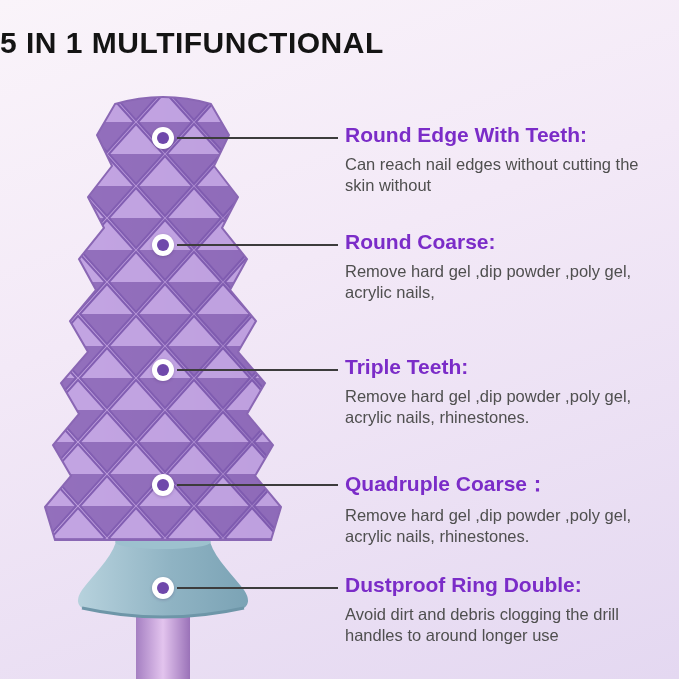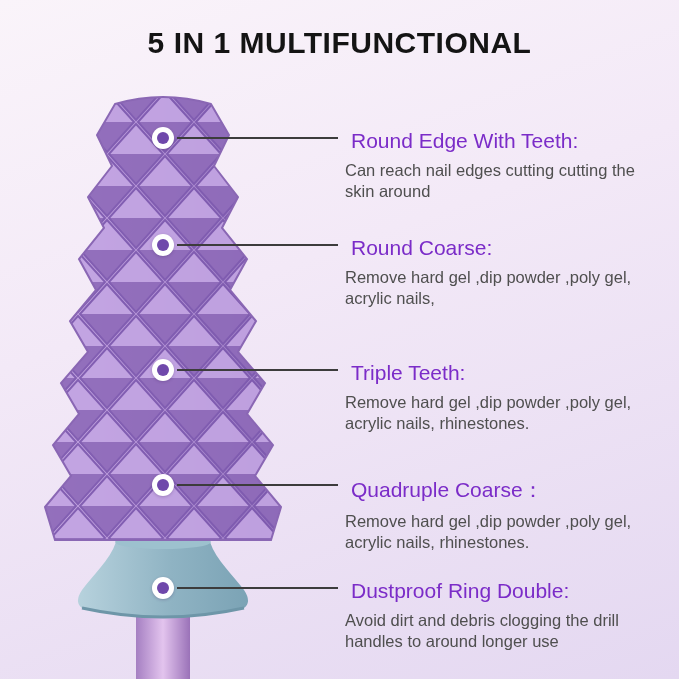--- a/index.html
+++ b/index.html
@@ -5,42 +5,42 @@
   html,body{margin:0;padding:0;}
   body{font-family:"Liberation Sans", sans-serif;}
   .stage{
     position:relative;
     width:679px;height:679px;
     overflow:hidden;
     background:linear-gradient(160deg,#faf4fa 0%,#f3e9f7 40%,#e4d8f1 100%);
   }
   .page-title{
     position:absolute;top:26px;left:0;width:100%;
-    margin:0;text-align:center;
+    margin:0;text-align:left;
     font-size:30px;font-weight:800;letter-spacing:.5px;
     color:#141414;
   }
   .bit-svg{position:absolute;left:20px;top:90px;}
   .callout{position:absolute;left:0;width:679px;height:0;}
   .callout .line{
     position:absolute;left:177px;width:161px;top:-1px;height:2px;
     background:#3c3c3c;
   }
   .callout .dot{
     position:absolute;left:152px;top:-11px;width:22px;height:22px;
     background:#ffffff;border-radius:50%;
     box-shadow:0 1px 3px rgba(60,30,90,.25);
   }
   .callout .dot .dot-inner{
     position:absolute;left:5px;top:5px;width:12px;height:12px;
     background:#6f48ab;border-radius:50%;
   }
   .callout .text{position:absolute;left:345px;top:-15px;width:320px;}
   .callout .text h2{
-    margin:6px;font-size:21px;font-weight:400;color:#7b2cc8;
+    margin:0;font-size:21px;font-weight:700;color:#7b2cc8;
   }
   .callout .text p{
     margin:7px 0 0;font-size:16.5px;line-height:1.25;color:#4f4f4f;
   }
   
   .callout.c1{top:138px;}
   .callout.c2{top:245px;}
   .callout.c3{top:370px;}
   .callout.c4{top:485px;}
   .callout.c5{top:588px;}
@@ -105,21 +105,21 @@
     </g>
   </svg>
 
   <div class="callout c1">
     <span class="line"></span>
     <span class="dot">
         <span class="dot-inner"></span>
       </span>
     <div class="text">
       <h2>Round Edge With Teeth:</h2>
-      <p>Can reach nail edges cutting cutting the skin around</p>
+      <p>Can reach nail edges without cutting the skin without</p>
     </div>
   </div>
 
   <div class="callout c2">
     <span class="line"></span>
     <span class="dot">
         <span class="dot-inner"></span>
       </span>
     <div class="text">
       <h2>Round Coarse:</h2>

